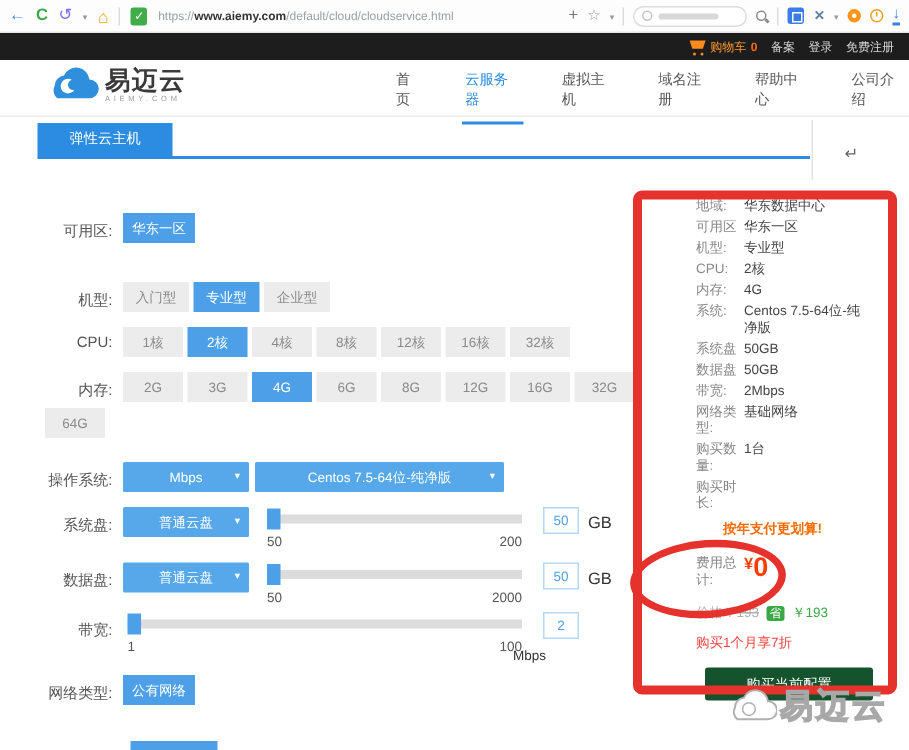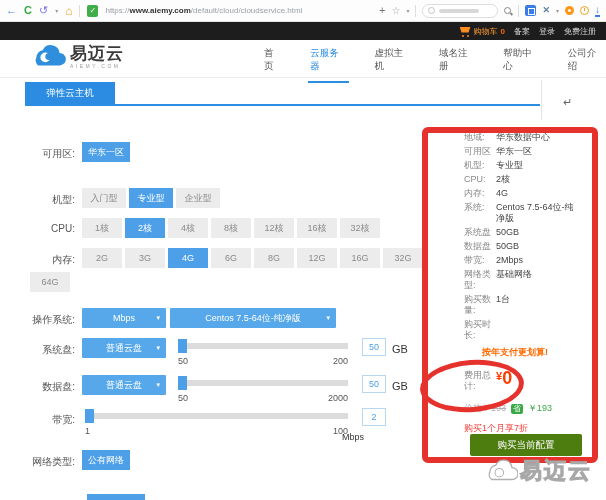--- a/index.html
+++ b/index.html
@@ -108,22 +108,22 @@
   .sval { color:#444; flex:1; }
   .promo { color:#ff6a00; font-weight:bold; margin:6px 0 12px 18px; line-height:11px; }
   .total-row { display:flex; margin-bottom:10px; align-items:flex-start; }
   .total-label { width:32px; flex:none; color:#888; line-height:11px; }
   .yen { color:#ff3c00; font-size:11px; font-weight:bold; }
   .zero { color:#ff3c00; font-size:18px; font-weight:bold; line-height:16px; }
   .price-row { display:flex; align-items:center; gap:5px; margin-bottom:8px; }
   .strike { color:#b0b0b0; text-decoration:line-through; }
   .save-badge { background:#3aa845; color:#fff; font-size:8px; padding:0 2px; border-radius:2px; line-height:10px; }
   .save-amt { color:#3aa845; }
-  .discount-note { color:#f4413c; line-height:11px; }
-  .buy-btn { display:block; width:112px; height:22px; margin-left:6px; background:#4d7c0f; color:#fff;
+  .discount-note { color:#f4413c; margin-bottom:11px; line-height:11px; }
+  .buy-btn { display:block; width:112px; height:22px; margin-left:6px; background:#14532d; color:#fff;
     border:none; font-size:9.5px; border-radius:2px; cursor:pointer; font-family:"Liberation Sans", sans-serif; }
 
   
   .red-rect { position:absolute; left:422px; top:127px; width:176px; height:336px;
     border:6px solid #e6322d; border-radius:6px; z-index:8; pointer-events:none; }
   .red-ellipse { position:absolute; left:420px; top:360px; width:104px; height:52px;
     border:5px solid #e6322d; border-radius:50%; transform:rotate(-4deg); z-index:8; pointer-events:none; }
 
   
   .watermark { position:absolute; left:484px; top:456px; display:flex; align-items:center; gap:2px; z-index:10; }

